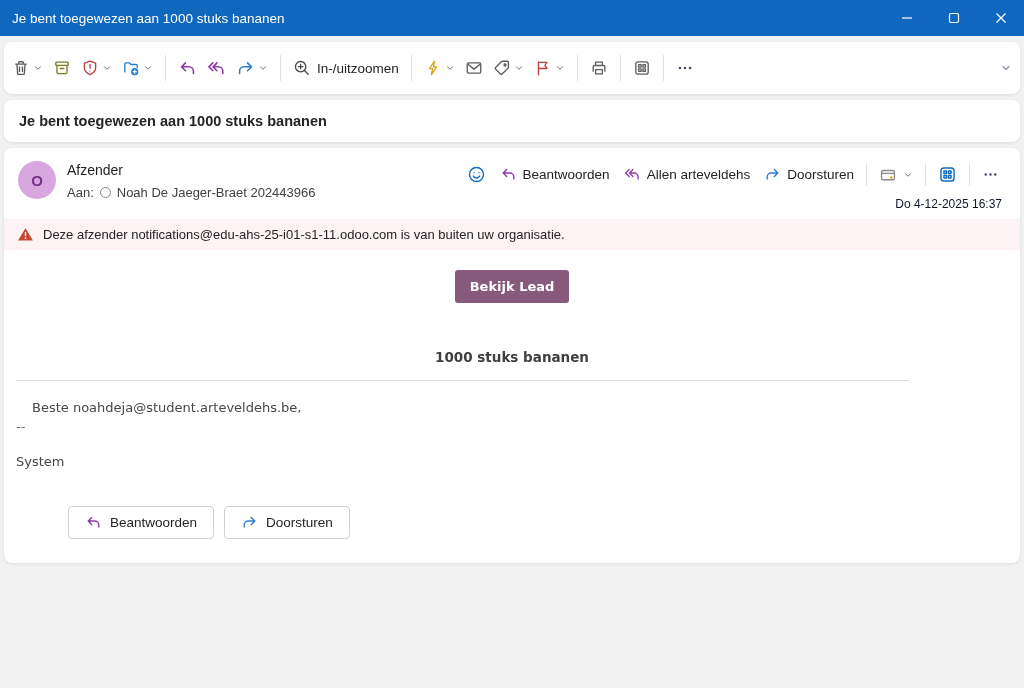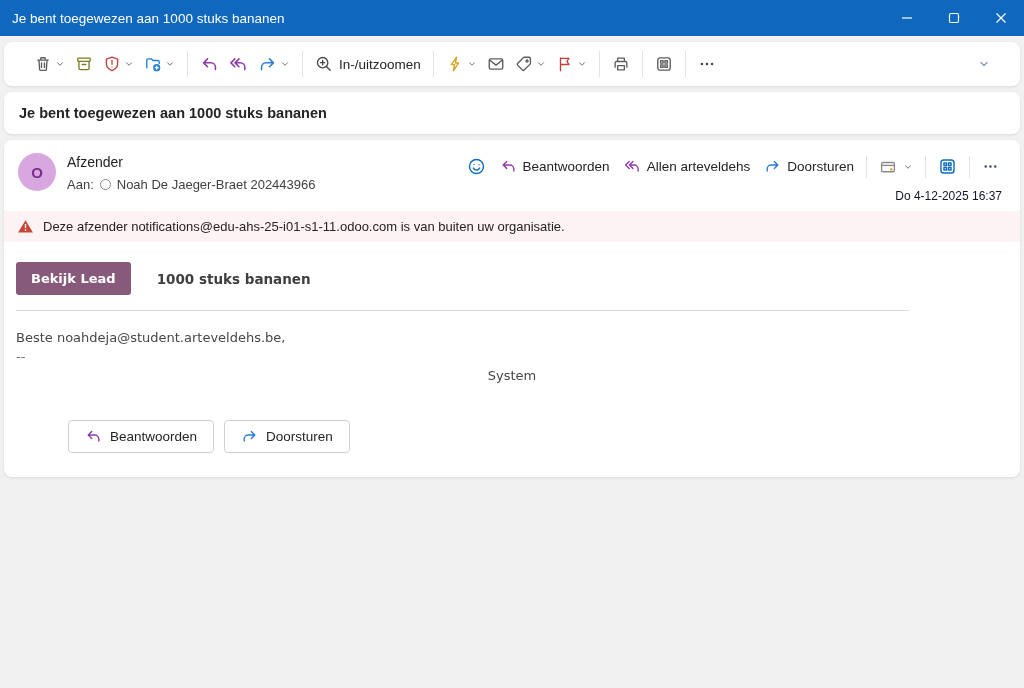--- a/index.html
+++ b/index.html
@@ -17,21 +17,21 @@
   }
   .titlebar-title { flex:1; padding-left:12px; font-size:13.5px; white-space:nowrap; }
   .win-controls { display:flex; height:100%; }
   .win-btn { width:47px; height:100%; display:flex; align-items:center; justify-content:center; cursor:default; }
   
   .card {
     margin:6px 4px 0; background:#fff; border-radius:8px;
     box-shadow:0 1px 3px rgba(0,0,0,.09);
   }
   
-  .toolbar { height:44px; display:flex; align-items:center; padding:0 25px; }
+  .toolbar { height:52px; display:flex; align-items:center; padding:0 3px; }
   .tb-btn { height:34px; display:flex; align-items:center; gap:3px; padding:0 5px; border-radius:4px; }
   .tb-sep { width:1px; height:26px; background:#e1e1e1; margin:0 7px; flex:none; }
   .tb-label { font-size:13.5px; color:#242424; margin-left:3px; }
   .tb-spacer { flex:1; }
   .icon { display:flex; align-items:center; justify-content:center; }
   
   .subject-card { height:42px; display:flex; align-items:center; padding:0 15px; }
   .subject-text { font-weight:bold; font-size:14.5px; color:#242424; }
   
   .mail-card { padding-bottom:24px; }
@@ -57,33 +57,33 @@
     display:flex; align-items:center; gap:9px; padding:5px 13px; min-height:31px;
   }
   .warn-text { font-size:13px; color:#242424; flex:1; }
   .block-btn {
     background:#fff; border:1px solid #cfcfcf; border-radius:4px;
     font-size:12.5px; color:#242424; padding:4px 11px; white-space:nowrap;
     font-family:"Liberation Sans",sans-serif;
   }
   
   .mail-body { padding:20px 12px 0; font-family:"DejaVu Sans", sans-serif; color:#454748; }
-  .lead-row { display:flex; align-items:center; gap:26px; }
+  .lead-row { display:flex; align-items:center; gap:46px;flex-direction:column; }
   .lead-btn {
     background:var(--odoo-purple,#875a7b); color:#fff; font-weight:bold;
     font-size:13px; padding:9px 15px; border-radius:3px; border:none;
     font-family:"DejaVu Sans",sans-serif; cursor:pointer;
   }
   .lead-title { font-weight:bold; font-size:13.5px; color:#3f3f3f; }
   .body-hr { border:none; border-top:1px solid #dcdcdc; margin:15px 0 0; width:893px; }
   .body-par { font-size:13px; line-height:1.25; }
-  .greeting { margin-top:19px; }
+  .greeting { margin-top:19px;margin-left:16px; }
   .line1 { margin-top:17px; }
   .dashes { margin-top:3px; color:#6b6e70; }
-  .signature { margin-top:2px;text-align:center; }
+  .signature { margin-top:18px; }
   .footer-row { margin:36px 0 0 52px; display:flex; gap:10px; font-family:"Liberation Sans",sans-serif; }
   .footer-btn {
     display:flex; align-items:center; gap:8px;
     border:1px solid #d1d1d1; border-radius:4px; background:#fff;
     padding:7px 16px; font-size:13.5px; color:#242424; cursor:pointer;
   }
 </style>
 </head>
 <body>
 

